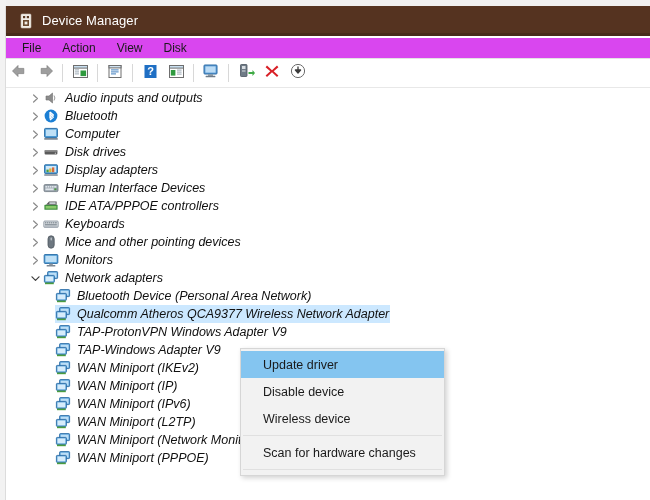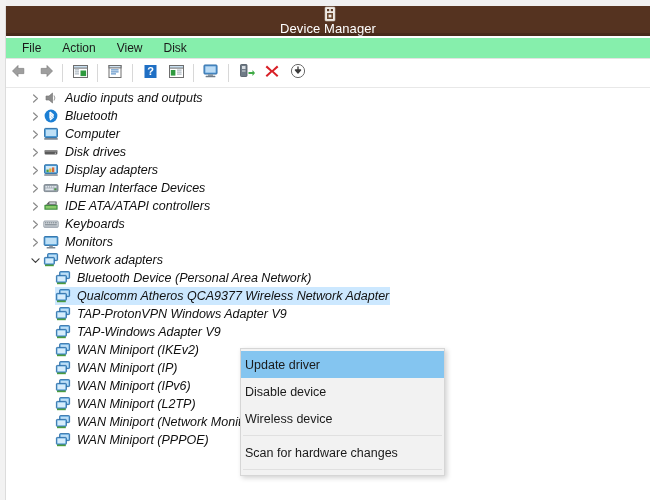--- a/index.html
+++ b/index.html
@@ -47,21 +47,20 @@
   #titlebar {
     position: absolute;
     left: 6px; top: 6px;
     width: 644px;
     height: 30px;
     background: #553320;
     color: #ffffff;
     display: flex;
     align-items: center;
     font-size: 13px;
-    flex-direction: column;
   }
   #titlebar .tb-shadow {
     position: absolute;
     left: 0; bottom: 0;
     width: 100%; height: 3px;
     background: rgba(0,0,0,0.15);
   }
   .title-icon {
     width: 16px; height: 16px;
     margin-left: 12px;
@@ -80,21 +79,21 @@
   
   #menubar {
     position: absolute;
     left: 6px; top: 38px;
     width: 644px;
     height: 20px;
     display: flex;
     align-items: center;
     font-size: 12px;
     color: #1a1a1a;
-    background: #86efac;
+    background: #d946ef;
   }
   .menu-item {
     padding: 2px 9px;
     margin-left: 3px;
     cursor: default;
     white-space: nowrap;
   }
   .menu-item:first-child { margin-left: 7px; }
 
   #menu-sep {
@@ -195,21 +194,21 @@
     box-shadow: 2px 2px 5px rgba(0,0,0,0.18);
     padding: 2px 0 2px 0;
     font-size: 12.5px;
     color: #1a1a1a;
     z-index: 50;
   }
   .ctx-item {
     height: 27px;
     display: flex;
     align-items: center;
-    padding-left: 4px;
+    padding-left: 22px;
     white-space: nowrap;
   }
   .ctx-item.highlight {
     background: #84c5f0;
   }
   .ctx-item.bold { font-weight: bold; }
   .ctx-sep {
     height: 1px;
     background: #e0e0e0;
     margin: 3px 2px;
@@ -444,21 +443,21 @@
           <svg width="9" height="9" viewBox="0 0 9 9">
             <path d="M2.6 1 L6.4 4.5 L2.6 8" fill="none" stroke="#8a8a8a" stroke-width="1.2" stroke-linecap="round" stroke-linejoin="round"></path>
           </svg>
         </span>
         <span class="ico"><svg width="16" height="16" viewBox="0 0 16 16">
             <rect x="1.4" y="6.8" width="13.2" height="5" rx="0.6" fill="#3f8f3f"></rect>
             <rect x="2.6" y="8" width="10.8" height="2.6" fill="#8ac96a"></rect>
             <path d="M3 6.8 L6 3.4 L13.6 3.4 L13.6 6.8 Z" fill="#5b5b5b"></path>
             <rect x="6.4" y="4.2" width="6.2" height="1.8" fill="#c6ccd2"></rect>
           </svg></span>
-        <span class="lbl">IDE ATA/ATAPI controllers</span>
+        <span class="lbl">IDE ATA/PPPOE controllers</span>
       </div>
       <div class="row">
         <div style="width: 20px; flex: 0 0 auto;"></div>
         <span class="chev">
           <svg width="9" height="9" viewBox="0 0 9 9">
             <path d="M2.6 1 L6.4 4.5 L2.6 8" fill="none" stroke="#8a8a8a" stroke-width="1.2" stroke-linecap="round" stroke-linejoin="round"></path>
           </svg>
         </span>
         <span class="ico"><svg width="16" height="16" viewBox="0 0 16 16">
             <rect x="0.8" y="5" width="14.4" height="6.4" rx="1" fill="#d8dde2" stroke="#86909a" stroke-width="0.8"></rect>
@@ -474,20 +473,33 @@
         <span class="lbl">Keyboards</span>
       </div>
       <div class="row">
         <div style="width: 20px; flex: 0 0 auto;"></div>
         <span class="chev">
           <svg width="9" height="9" viewBox="0 0 9 9">
             <path d="M2.6 1 L6.4 4.5 L2.6 8" fill="none" stroke="#8a8a8a" stroke-width="1.2" stroke-linecap="round" stroke-linejoin="round"></path>
           </svg>
         </span>
         <span class="ico"><svg width="16" height="16" viewBox="0 0 16 16">
+            <rect x="5" y="1.8" width="6.2" height="12.4" rx="3.1" fill="#6d7780" stroke="#4c555d" stroke-width="0.8"></rect>
+            <rect x="7.7" y="3.4" width="0.9" height="3" rx="0.45" fill="#e6eaee"></rect>
+          </svg></span>
+        <span class="lbl">Mice and other pointing devices</span>
+      </div>
+      <div class="row">
+        <div style="width: 20px; flex: 0 0 auto;"></div>
+        <span class="chev">
+          <svg width="9" height="9" viewBox="0 0 9 9">
+            <path d="M2.6 1 L6.4 4.5 L2.6 8" fill="none" stroke="#8a8a8a" stroke-width="1.2" stroke-linecap="round" stroke-linejoin="round"></path>
+          </svg>
+        </span>
+        <span class="ico"><svg width="16" height="16" viewBox="0 0 16 16">
             <rect x="1.2" y="2.6" width="13.6" height="8.8" rx="0.8" fill="#4f9ed8" stroke="#2c6fa8" stroke-width="1"></rect>
             <rect x="2.4" y="3.8" width="11.2" height="6.4" fill="#bfe0f6"></rect>
             <rect x="6.2" y="11.6" width="3.6" height="1.4" fill="#8d969f"></rect>
             <rect x="3.6" y="13" width="8.8" height="1.4" rx="0.5" fill="#7e8892"></rect>
           </svg></span>
         <span class="lbl">Monitors</span>
       </div>
       <div class="row">
         <div style="width: 20px; flex: 0 0 auto;"></div>
         <span class="chev">

